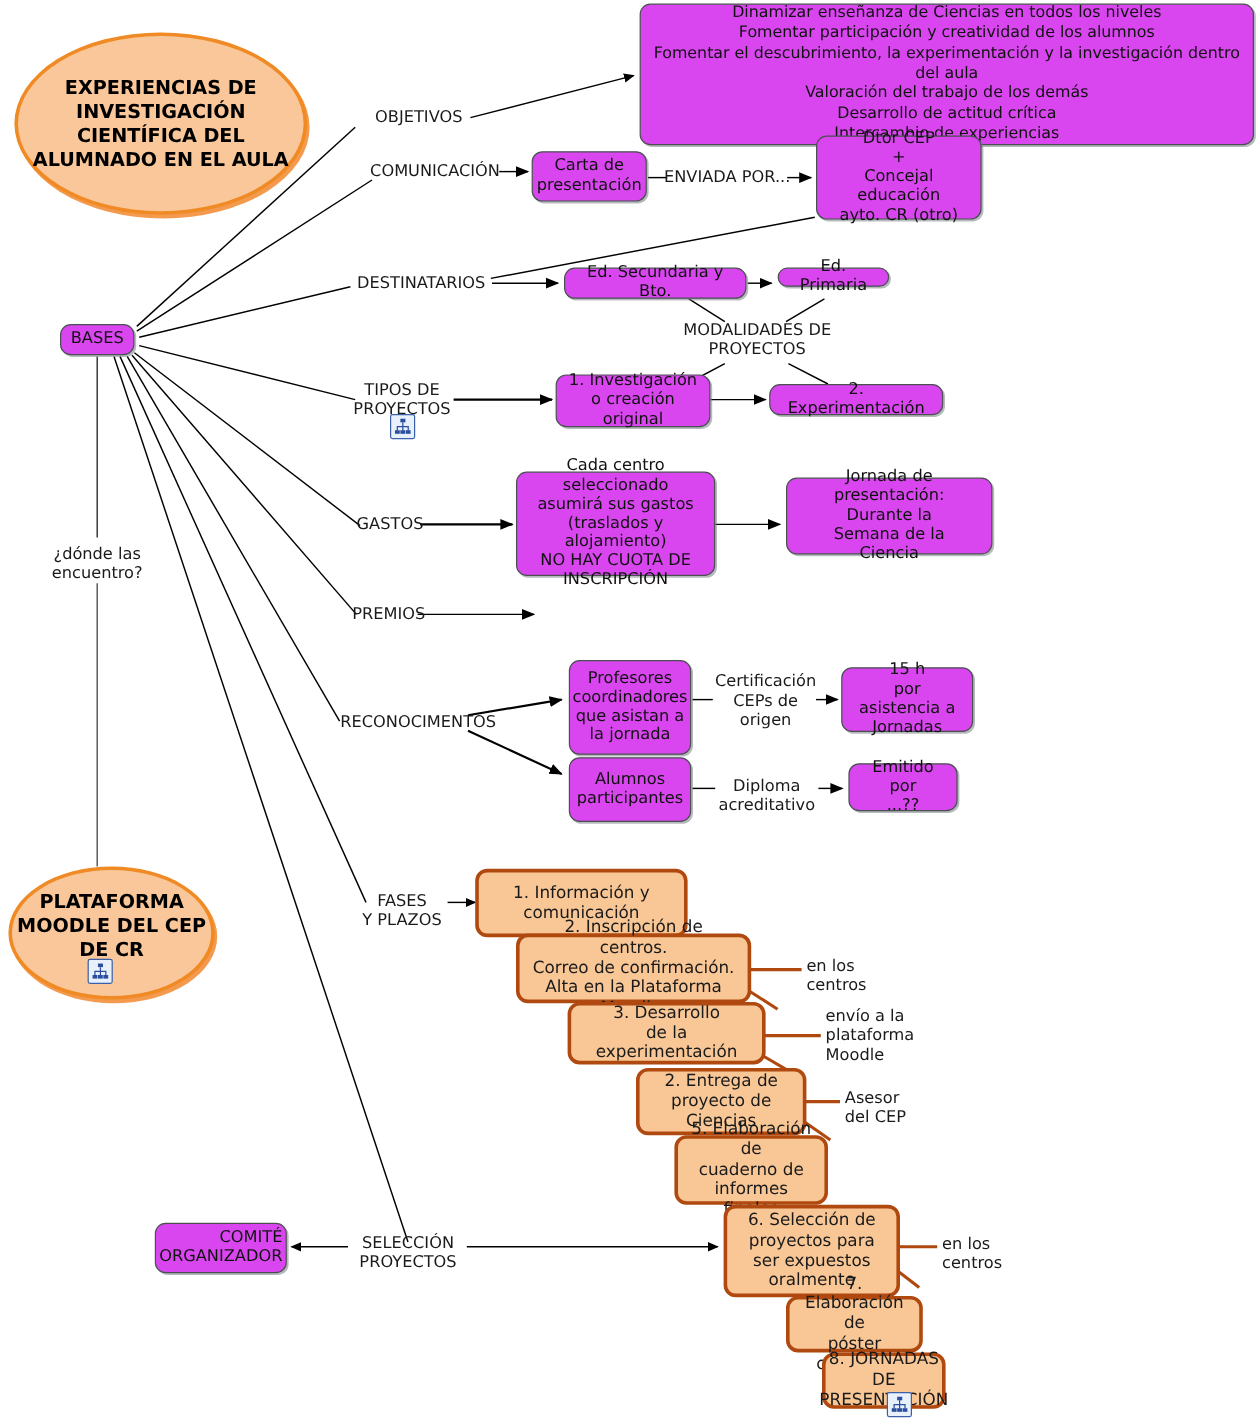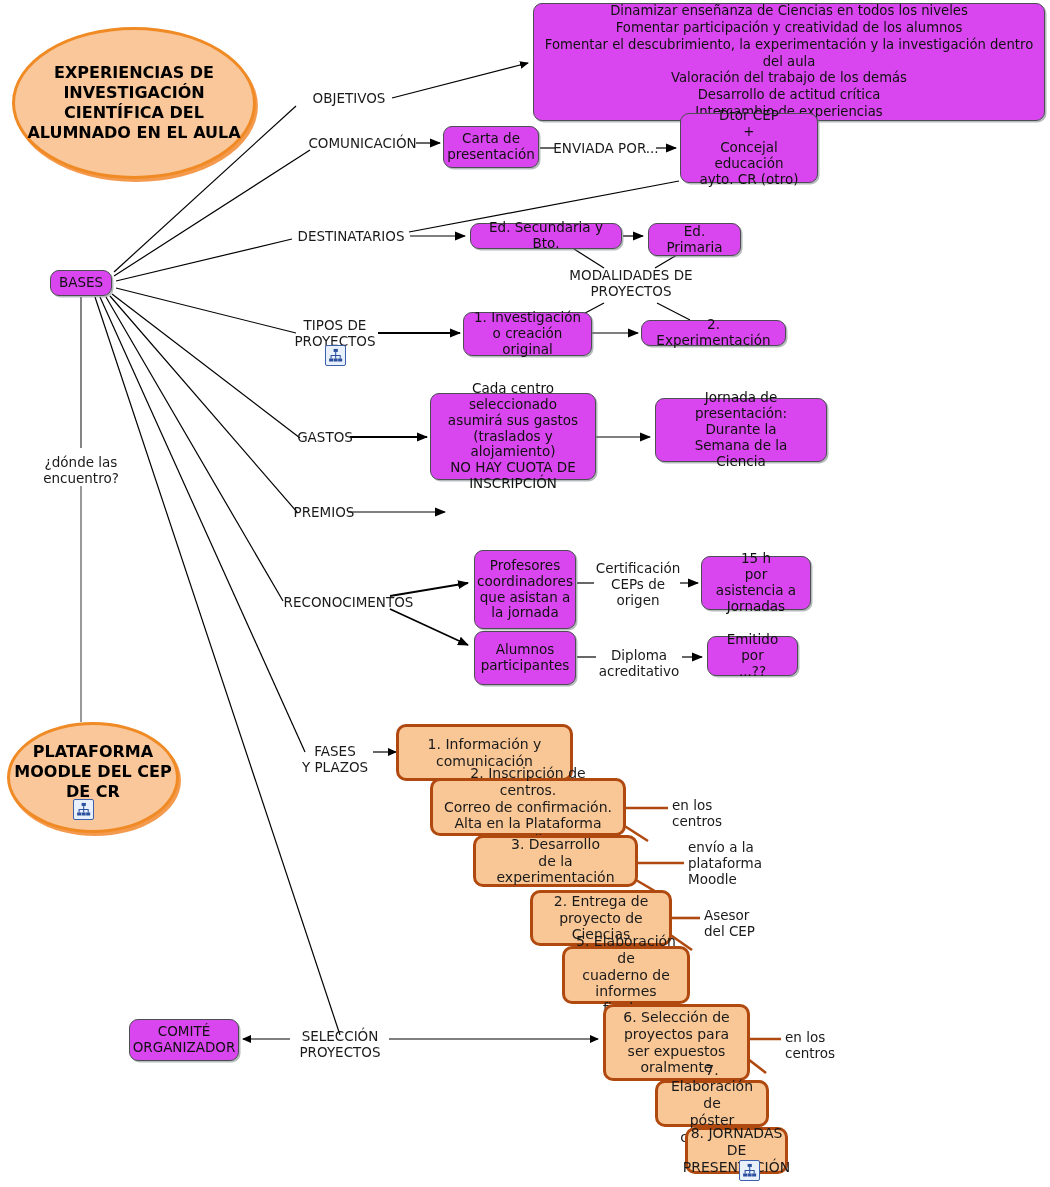--- a/index.html
+++ b/index.html
@@ -242,21 +242,21 @@
     <span style="white-space:pre-line">Dtor CEP
 +
 Concejal educación
 ayto. CR (otro)</span>
   </div>
 
   <div class="node cbox" style="left:470px;top:223px;width:152px;height:26px;">
     <span>Ed. Secundaria y Bto.</span>
   </div>
 
-  <div class="node cbox" style="left:648px;top:223px;width:93px;height:33px;">
+  <div class="node cbox" style="left:648px;top:223px;width:93px;height:16px;">
     <span>Ed. Primaria</span>
   </div>
 
   <div class="node cbox" style="left:463px;top:312px;width:129px;height:44px;">
     <span style="white-space:pre-line">1. Investigación
 o creación original</span>
   </div>
 
   <div class="node cbox" style="left:641px;top:320px;width:145px;height:26px;">
     <span>2. Experimentación</span>
@@ -294,21 +294,21 @@
   <div class="node cbox" style="left:474px;top:631px;width:102px;height:54px;">
     <span style="white-space:pre-line">Alumnos
 participantes</span>
   </div>
 
   <div class="node cbox" style="left:707px;top:636px;width:91px;height:40px;">
     <span style="white-space:pre-line">Emitido por
 ...??</span>
   </div>
 
-  <div class="node cbox" style="left:129px;top:1019px;width:110px;height:42px;">
+  <div class="node cbox" style="left:129px;top:1019px;width:110px;height:42px;text-align:right;">
     <span style="white-space:pre-line">COMITÉ
 ORGANIZADOR</span>
   </div>
 
   <div class="node obox" style="left:396px;top:724px;width:177px;height:57px;">
     <span style="white-space:pre-line">1. Información y
 comunicación</span>
   </div>
 
   <div class="node obox" style="left:430px;top:778px;width:196px;height:58px;">

